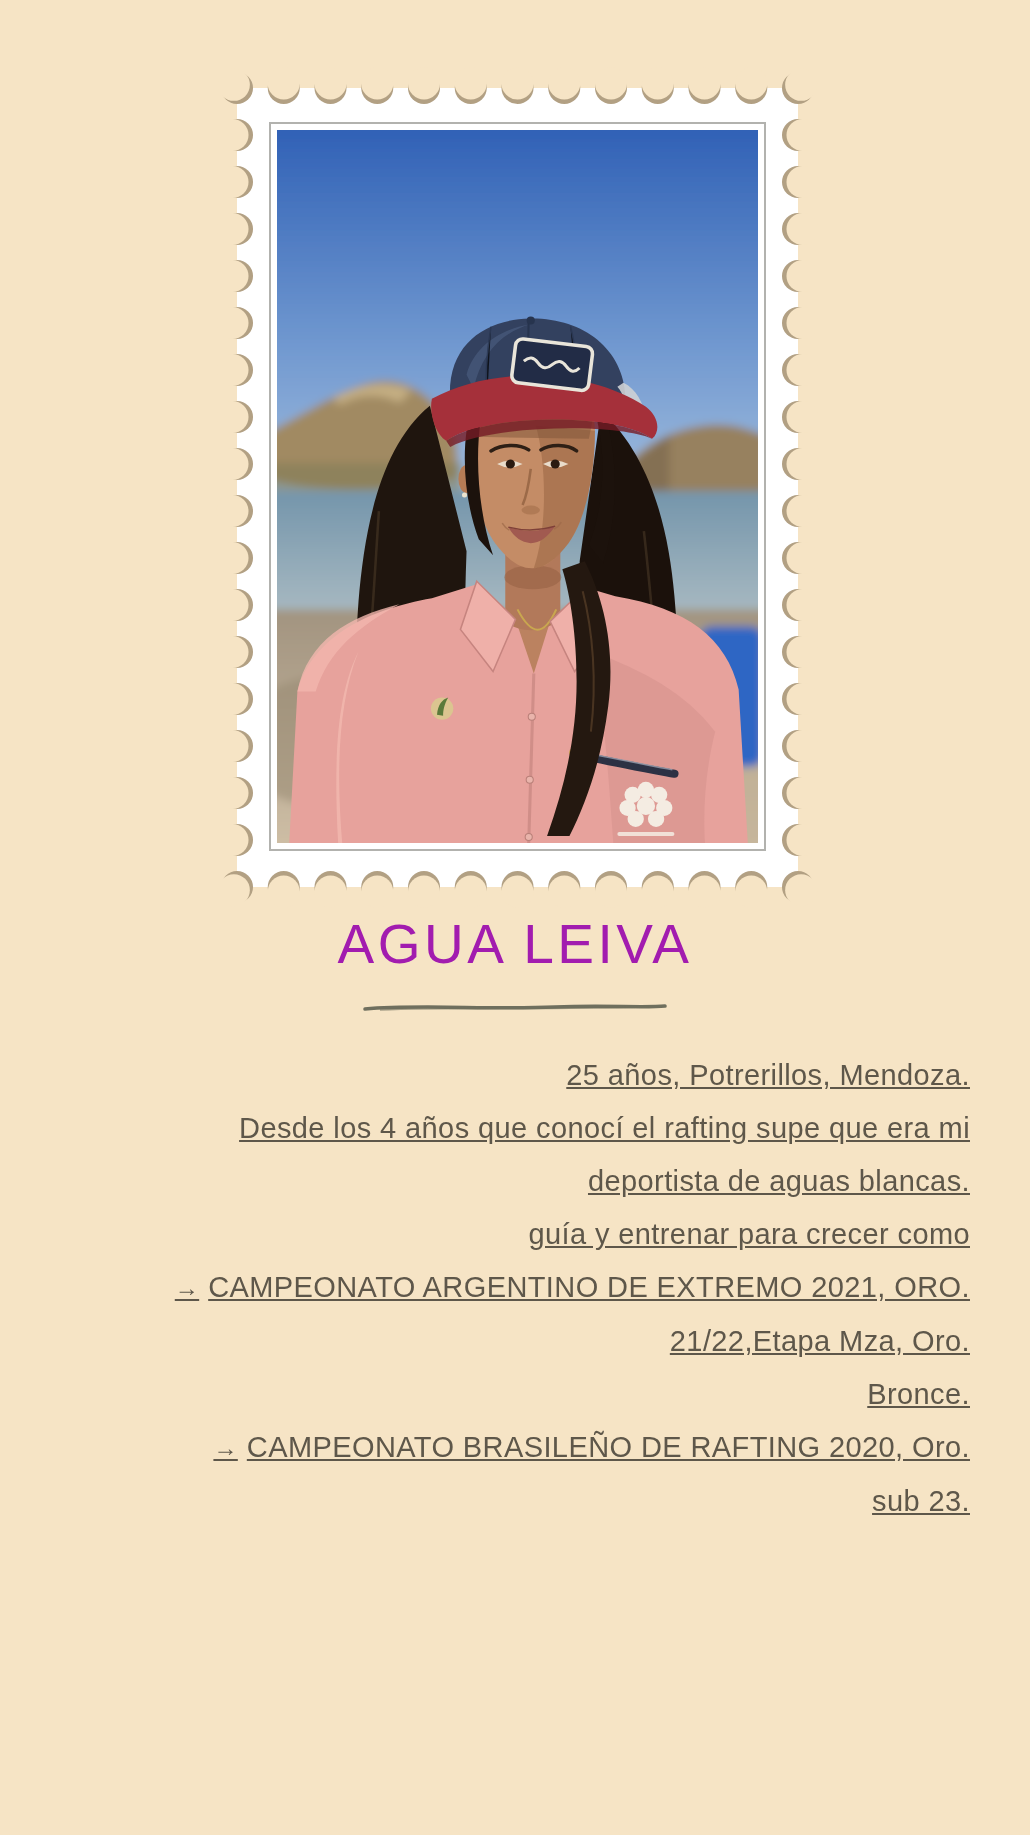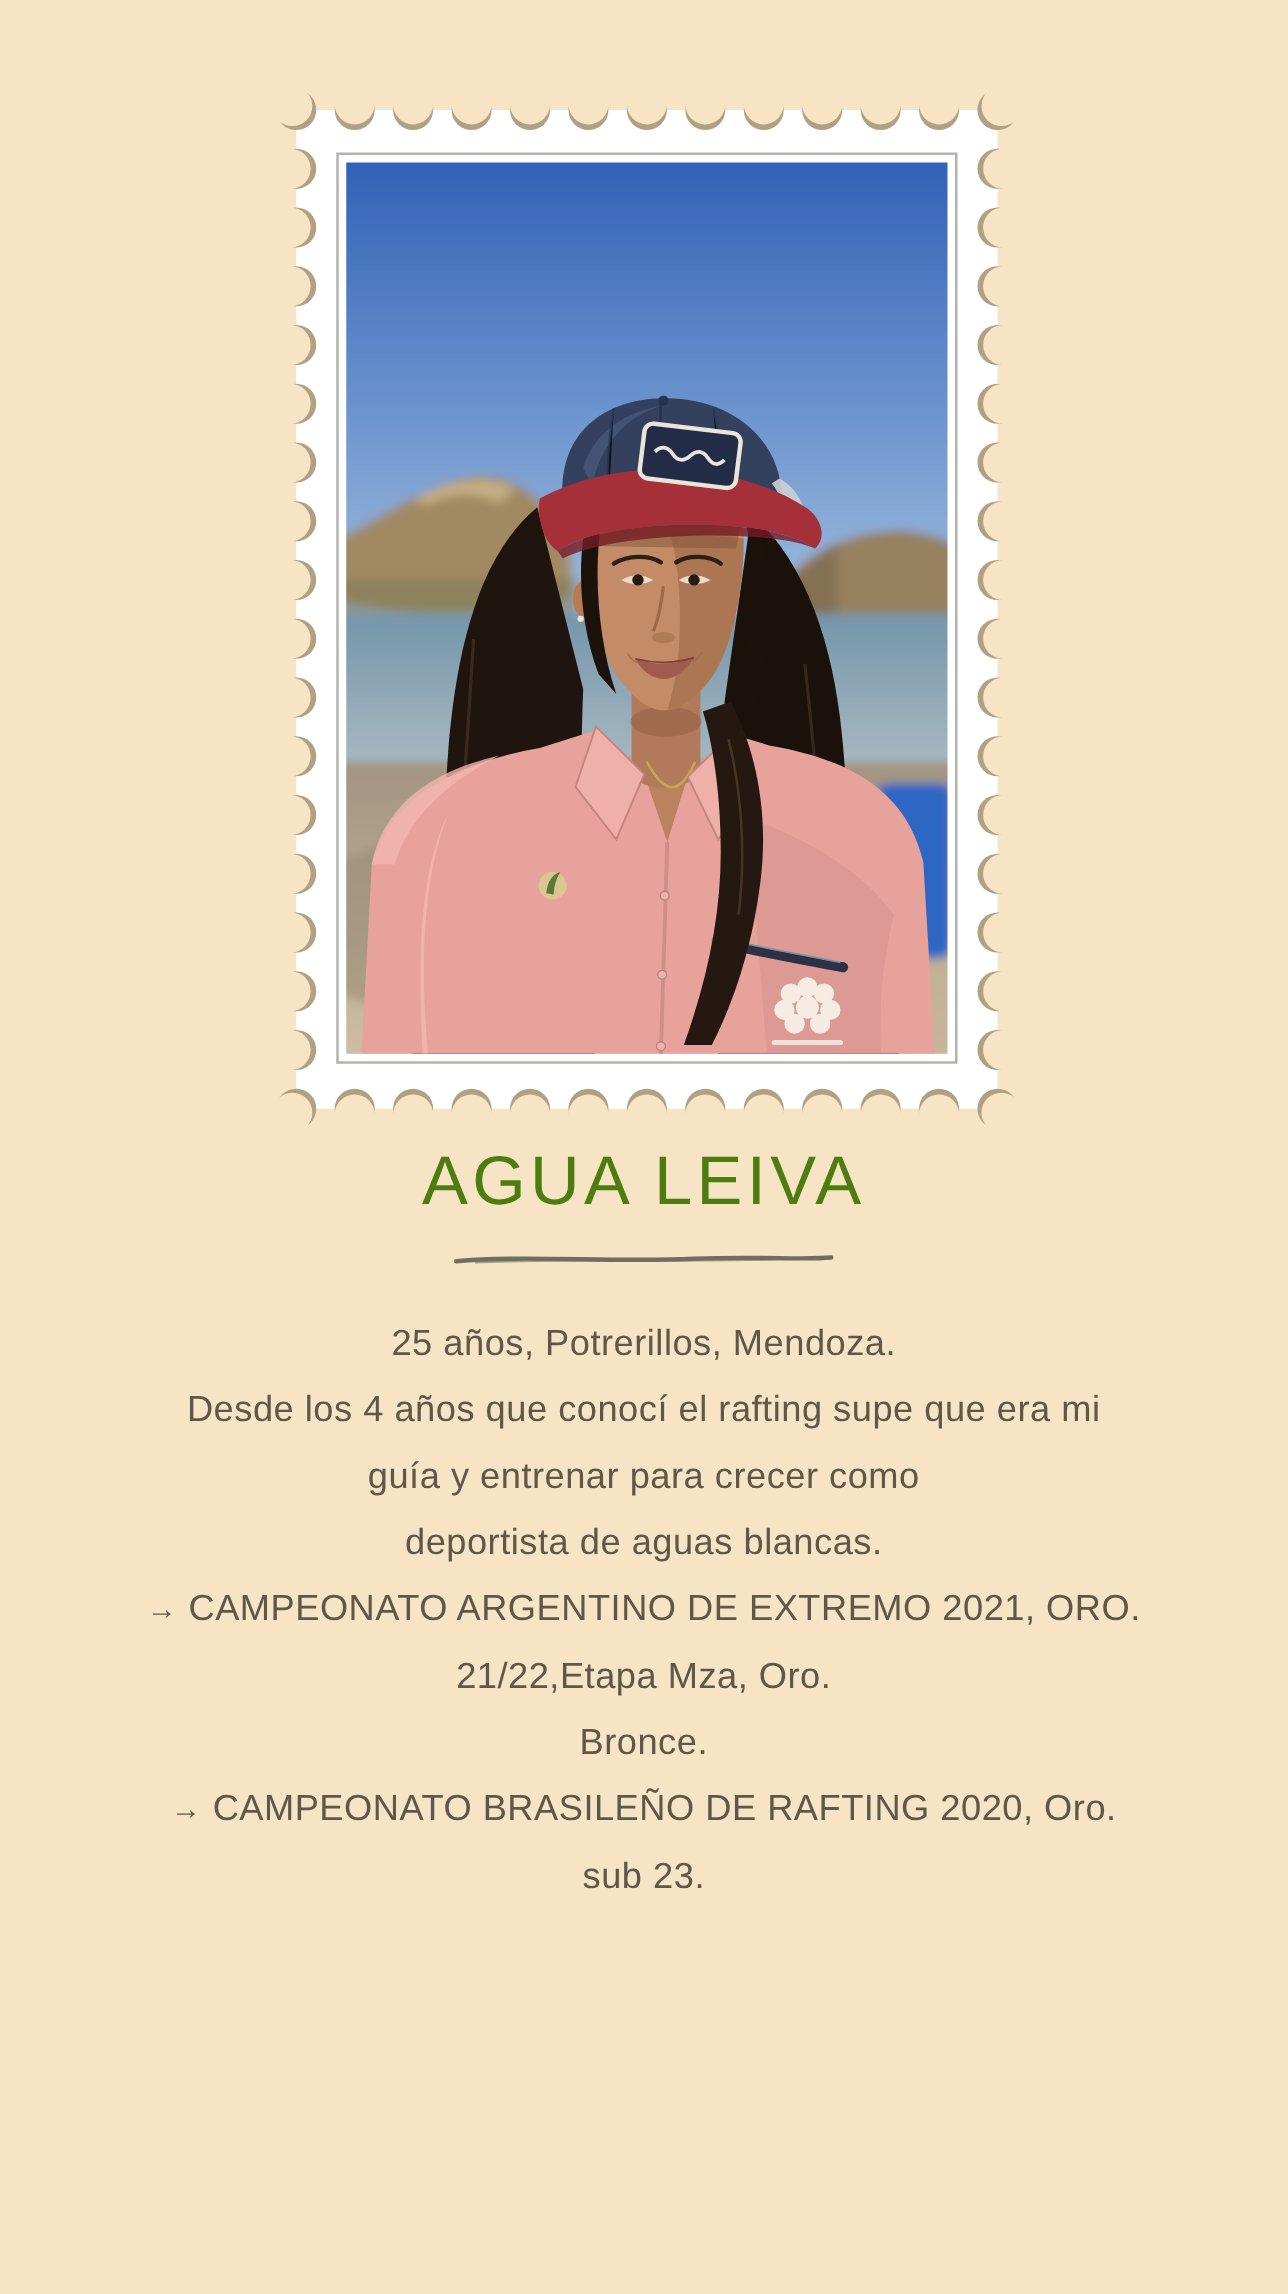--- a/index.html
+++ b/index.html
@@ -50,39 +50,40 @@
   .title {
     position: absolute;
     top: 912px;
     left: 0;
     width: 100%;
     text-align: center;
     font-size: 55px;
     line-height: 64px;
     font-weight: 400;
     letter-spacing: 3.5px;
-    color: #4d7c0f;
+    color: #a21caf;
   }
   .underline {
     position: absolute;
     top: 1000px;
     left: 50%;
     transform: translateX(-50%);
     display: block;
   }
   
   .text-col {
     position: absolute;
     top: 1049px;
     left: 60px;
     width: 910px;
-    text-align: center;
+    text-align: right;
     color: #5e574a;
     font-size: 29px;
     letter-spacing: 0.4px;
+    text-decoration: underline;
   }
   .line {
     line-height: 53px;
     white-space: nowrap;
   }
   .arrow {
     font-size: 24px;
     margin-right: 9px;
     position: relative;
     top: -1px;
@@ -341,22 +342,22 @@
   <h1 class="title">AGUA LEIVA</h1>
 
   <svg class="underline" width="310" height="14" viewBox="0 0 310 14" xmlns="http://www.w3.org/2000/svg">
     <path d="M 5,9 C 60,4 130,10 195,7 C 245,5 285,8 305,6" stroke="#6f6f5e" stroke-width="3.5" fill="none" stroke-linecap="round"></path>
     <path d="M 20,10 C 90,7 180,10 290,7" stroke="#6f6f5e" stroke-width="1.5" fill="none" opacity="0.6"></path>
   </svg>
 
   <div class="text-col">
     <div class="line">25 años, Potrerillos, Mendoza.</div>
     <div class="line">Desde los 4 años que conocí el rafting supe que era mi</div>
+    <div class="line">deportista de aguas blancas.</div>
     <div class="line">guía y entrenar para crecer como</div>
-    <div class="line">deportista de aguas blancas.</div>
 
     <div class="line"><span class="arrow">→</span><span>CAMPEONATO ARGENTINO DE EXTREMO 2021, ORO.</span></div>
 
     <div class="line">21/22,Etapa Mza, Oro.</div>
 
     <div class="line">Bronce.</div>
 
     <div class="line"><span class="arrow">→</span><span>CAMPEONATO BRASILEÑO DE RAFTING 2020, Oro.</span></div>
 
 

